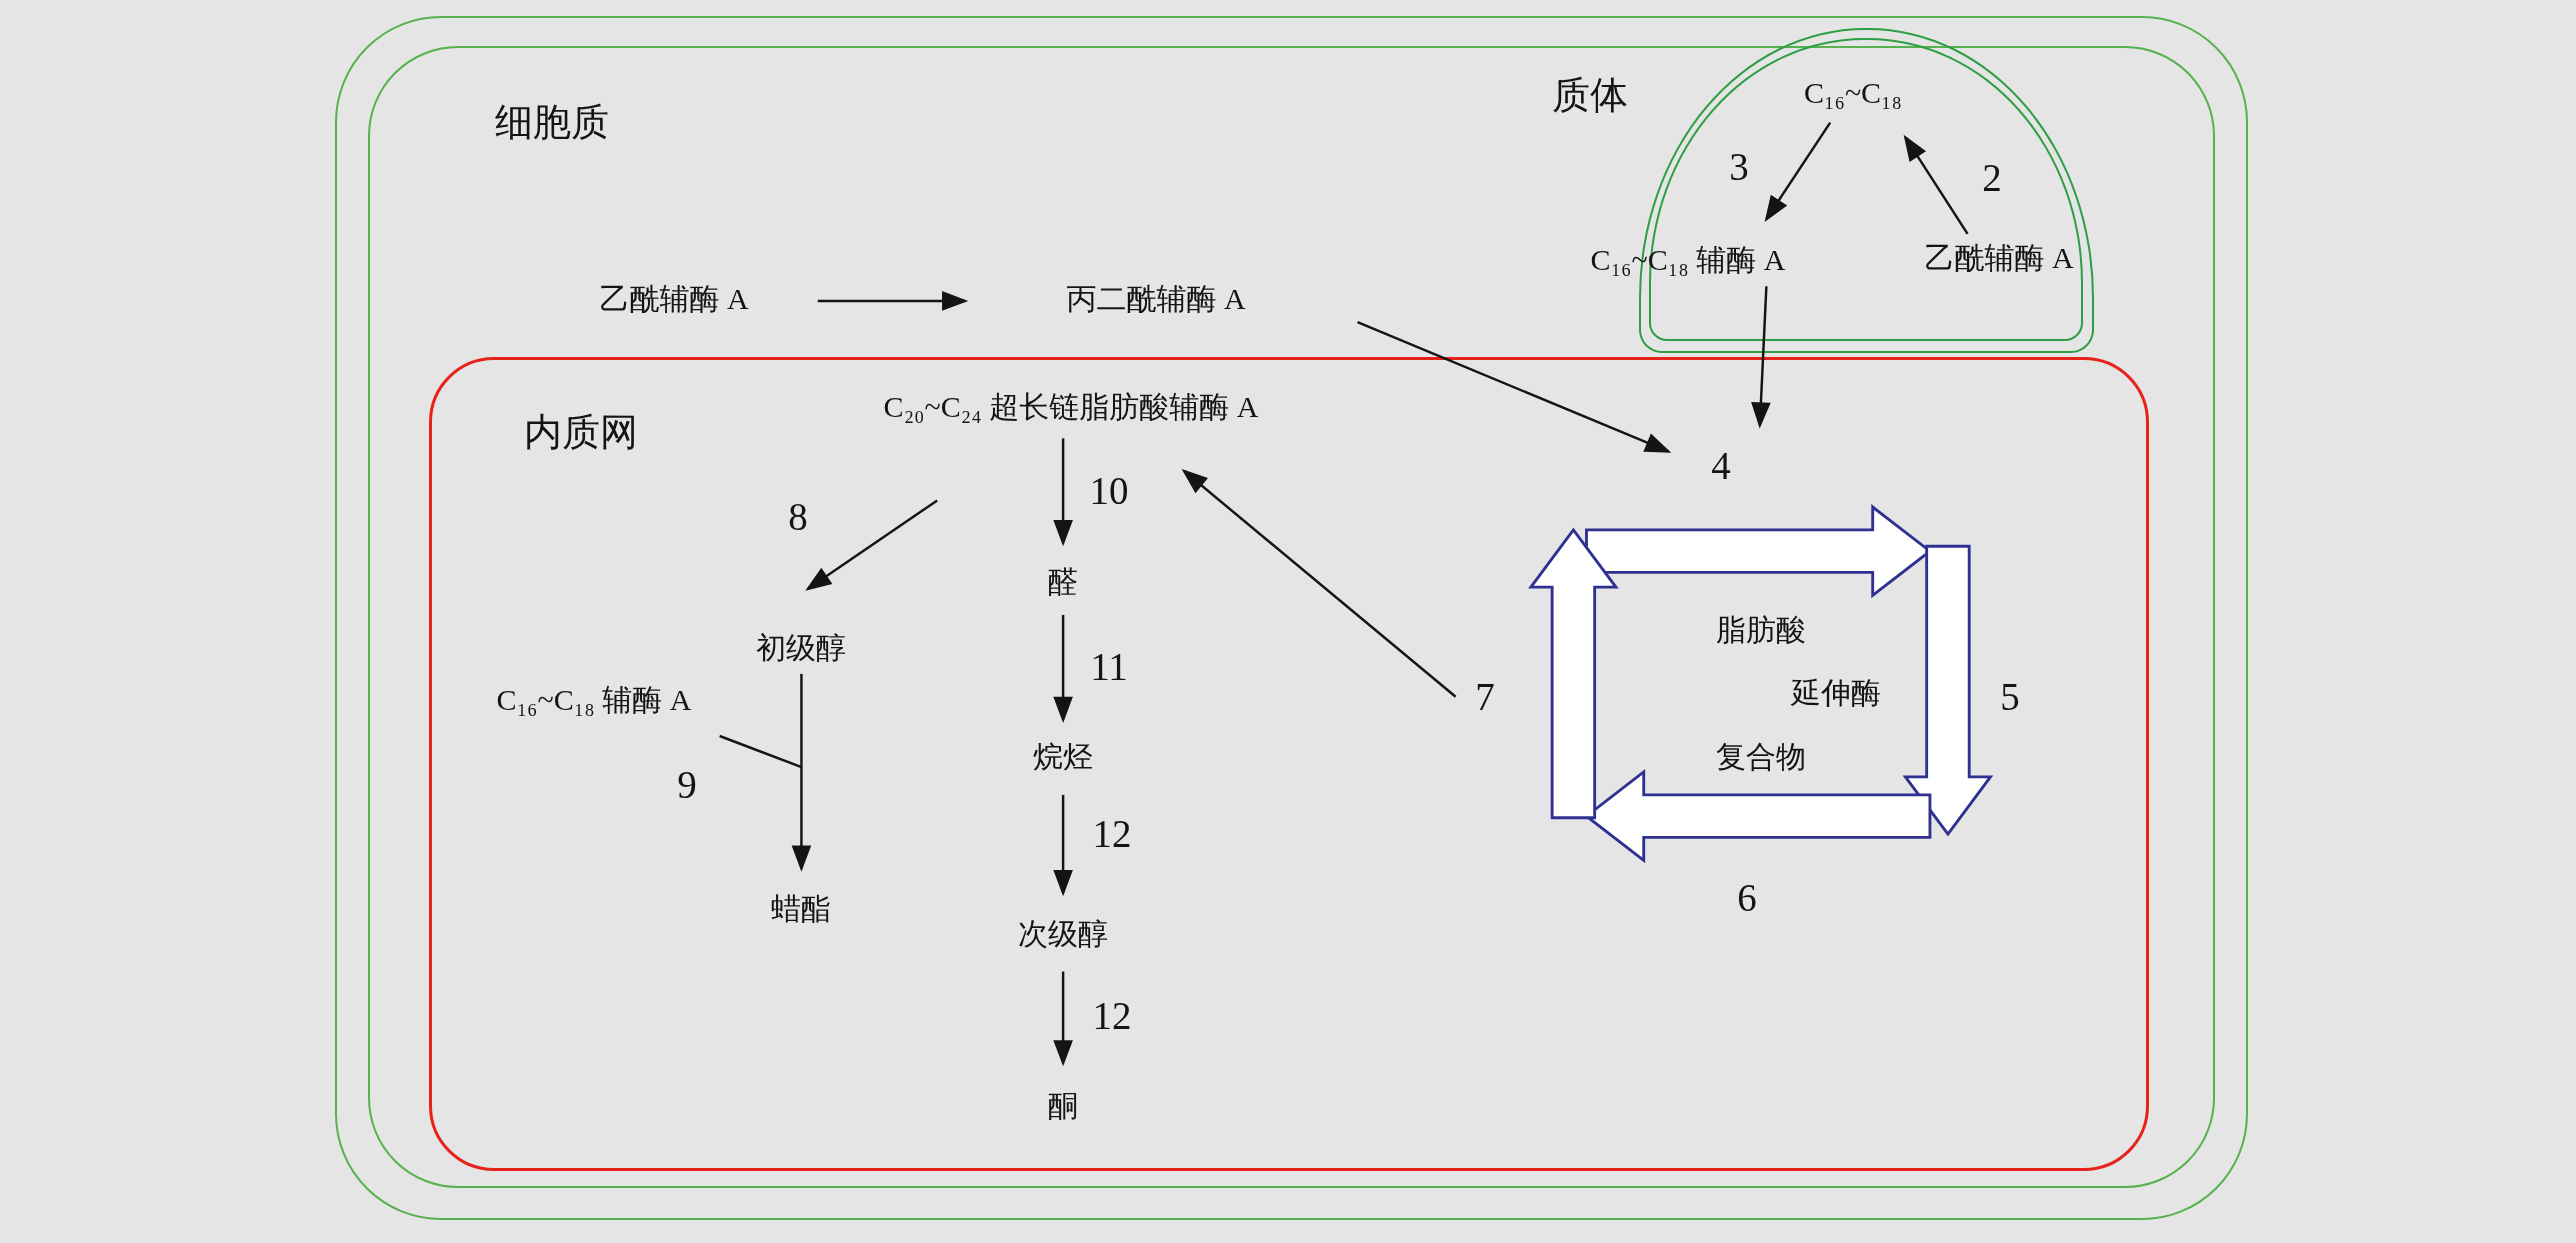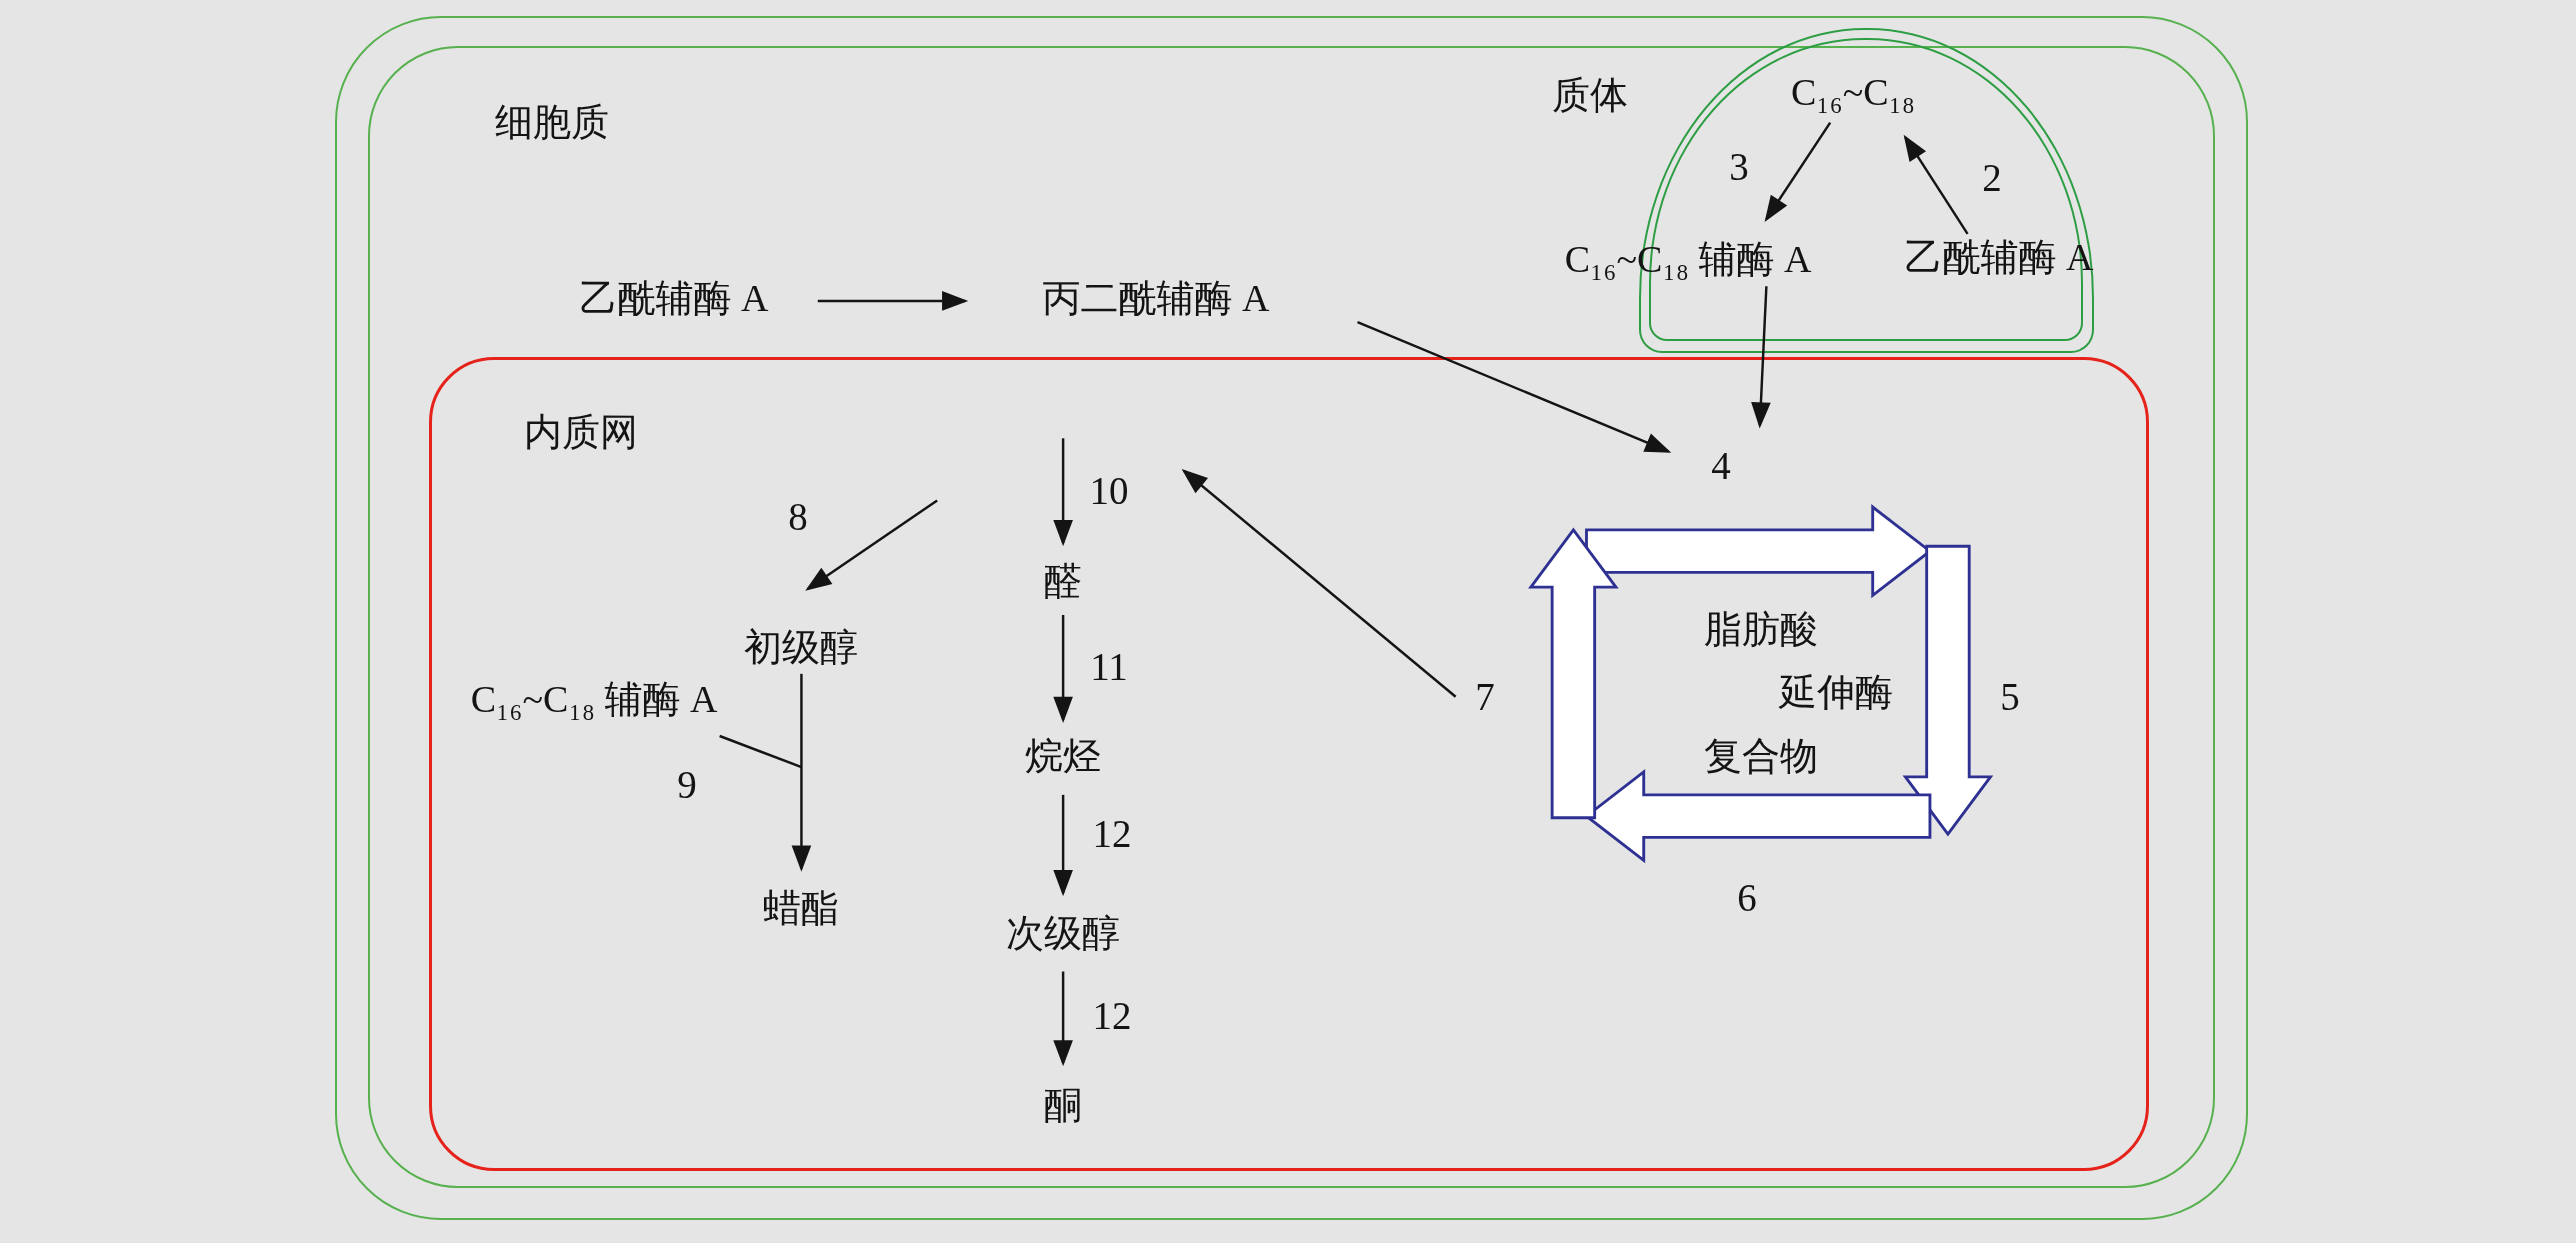--- a/index.html
+++ b/index.html
@@ -34,21 +34,21 @@
     border-radius:65px;
     background:transparent;
   }
   #arrows-layer{position:absolute;left:0;top:0;width:2576px;height:1243px;}
   .arrow{stroke:var(--ink,#111);stroke-width:3;fill:none;}
   .ah{fill:var(--ink,#111);stroke:none;}
   .cycle-arrow{fill:#ffffff;stroke:var(--cycle-blue,#2e3192);stroke-width:3.5;stroke-linejoin:miter;}
   .txt{
     position:absolute;
     transform:translate(-50%,-50%);
-    font-size:38px;
+    font-size:30px;
     white-space:nowrap;
     line-height:1.15;
   }
   .num{font-size:39px;}
   .region{font-size:38px;}
 </style>
 </head>
 <body>
 
 <div id="canvas">
@@ -105,20 +105,21 @@
 
   <div class="txt" style="left:1853px;top:93px;">C₁₆~C₁₈</div>
   <div class="txt" style="left:1688px;top:260px;">C₁₆~C₁₈ 辅酶 A</div>
   <div class="txt" style="left:1999px;top:258px;">乙酰辅酶 A</div>
   <div class="txt num" style="left:1739px;top:167px;">3</div>
   <div class="txt num" style="left:1992px;top:178px;">2</div>
 
   <div class="txt" style="left:674px;top:299px;">乙酰辅酶 A</div>
   <div class="txt" style="left:1156px;top:299px;">丙二酰辅酶 A</div>
 
+  <div class="txt" style="left:1071px;top:407px;">C₂₀~C₂₄ 超长链脂肪酸辅酶 A</div>
   <div class="txt num" style="left:1109px;top:491px;text-align:center;">10</div>
   <div class="txt" style="left:1063px;top:582px;">醛</div>
   <div class="txt num" style="left:1109px;top:667px;">11</div>
   <div class="txt" style="left:1063px;top:757px;">烷烃</div>
   <div class="txt num" style="left:1112px;top:834px;">12</div>
   <div class="txt" style="left:1063px;top:934px;">次级醇</div>
   <div class="txt num" style="left:1112px;top:1016px;">12</div>
   <div class="txt" style="left:1063px;top:1106px;">酮</div>
 
   <div class="txt num" style="left:798px;top:517px;">8</div>

